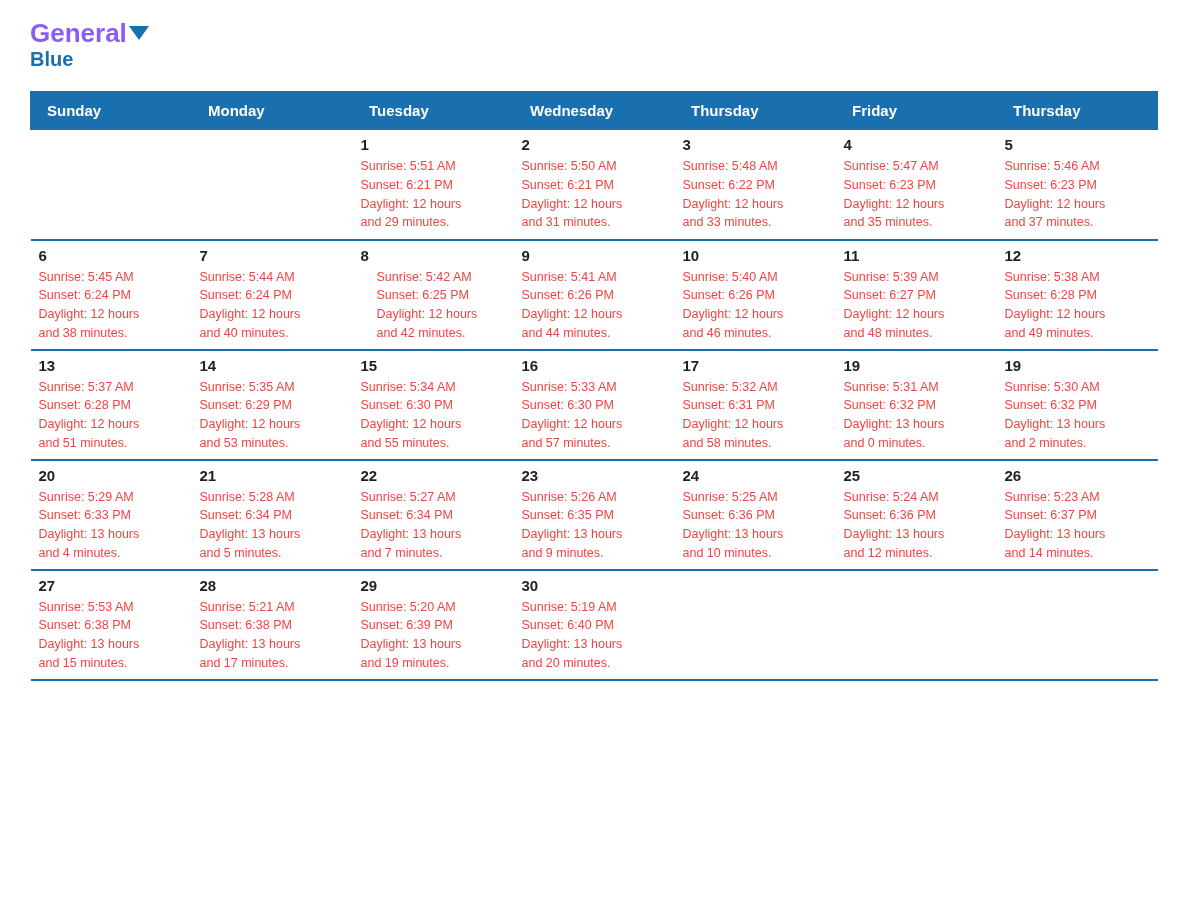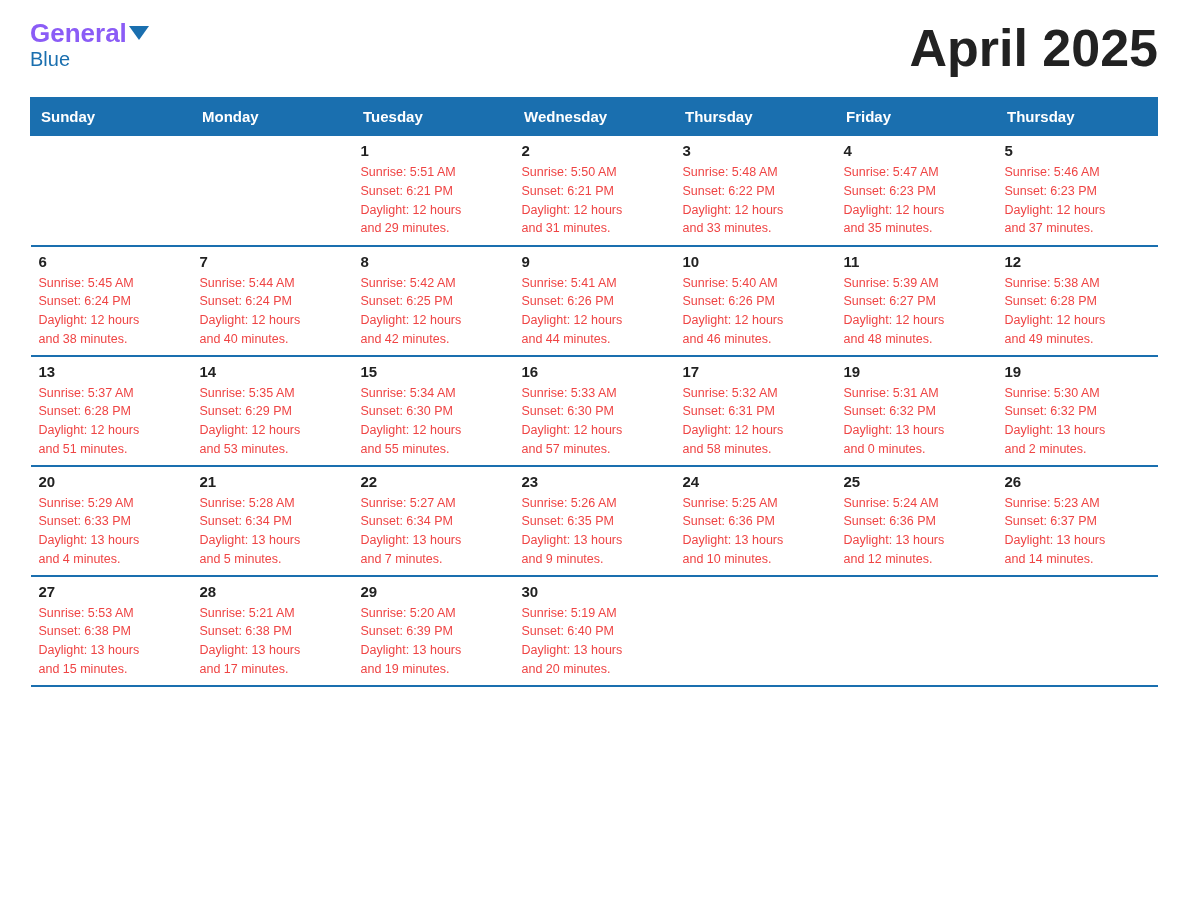--- a/index.html
+++ b/index.html
@@ -38,21 +38,21 @@
       margin-left: 2px;
       vertical-align: middle;
     }
     .logo-line {
       display: flex;
       align-items: center;
     }
     .logo-blue-label {
       color: #1a6faf;
       font-size: 20px;
-      font-weight: normal;
+      font-weight: bold;
       margin-top: 2px;
     }
     .title-block {
       text-align: right;
     }
     .title-block h1 {
       font-size: 52px;
       font-weight: bold;
       color: #222;
       line-height: 1.1;
@@ -65,21 +65,21 @@
     table {
       width: 100%;
       border-collapse: collapse;
       table-layout: fixed;
     }
     thead tr {
       background-color: #1a6faf;
       color: #fff;
     }
     thead th {
-      padding: 10px 10px;
+      padding: 10px 16px;
       font-size: 15px;
       font-weight: bold;
       text-align: left;
       border: 1px solid #1a6faf;
     }
     tbody tr {
       border-bottom: 2px solid #1a6faf;
     }
     tbody td {
       padding: 6px 8px;
@@ -113,21 +113,20 @@
 
 <div class="header">
   <div class="logo">
     <div class="logo-line">
       <span class="logo-text">General</span>
       <span class="logo-arrow"></span>
     </div>
     <span class="logo-blue-label">Blue</span>
   </div>
   <div class="title-block">
-    <h1>April 2025</h1>
   </div>
 </div>
 
 <table>
   <thead>
     <tr>
     <th>Sunday</th>
         <th>Monday</th>
         <th>Tuesday</th>
         <th>Wednesday</th>
@@ -186,21 +185,21 @@
         </td>
         <td>
           <span class="day-num">7</span>
           <div class="day-info" style="white-space: pre-line;">Sunrise: 5:44 AM
 Sunset: 6:24 PM
 Daylight: 12 hours
 and 40 minutes.</div>
         </td>
         <td>
           <span class="day-num">8</span>
-          <div class="day-info" style="white-space: pre-line;">Sunrise: 5:42 AM
+          <div class="day-info" style="white-space: pre-line; margin-left: 16px;">Sunrise: 5:42 AM
 Sunset: 6:25 PM
 Daylight: 12 hours
 and 42 minutes.</div>
         </td>
         <td>
           <span class="day-num">9</span>
           <div class="day-info" style="white-space: pre-line;">Sunrise: 5:41 AM
 Sunset: 6:26 PM
 Daylight: 12 hours
 and 44 minutes.</div>

